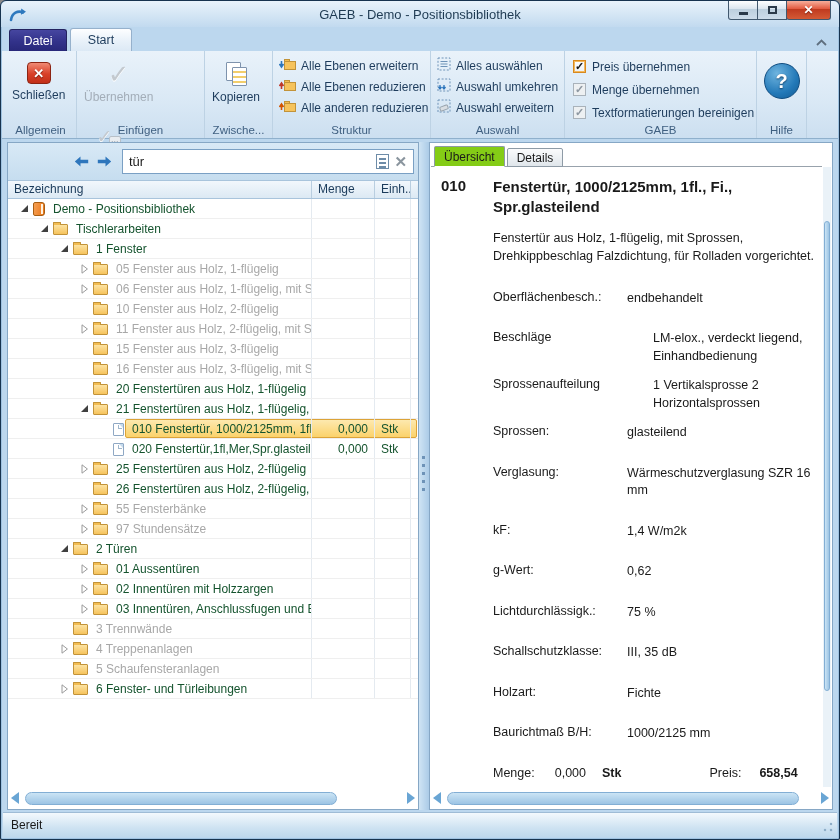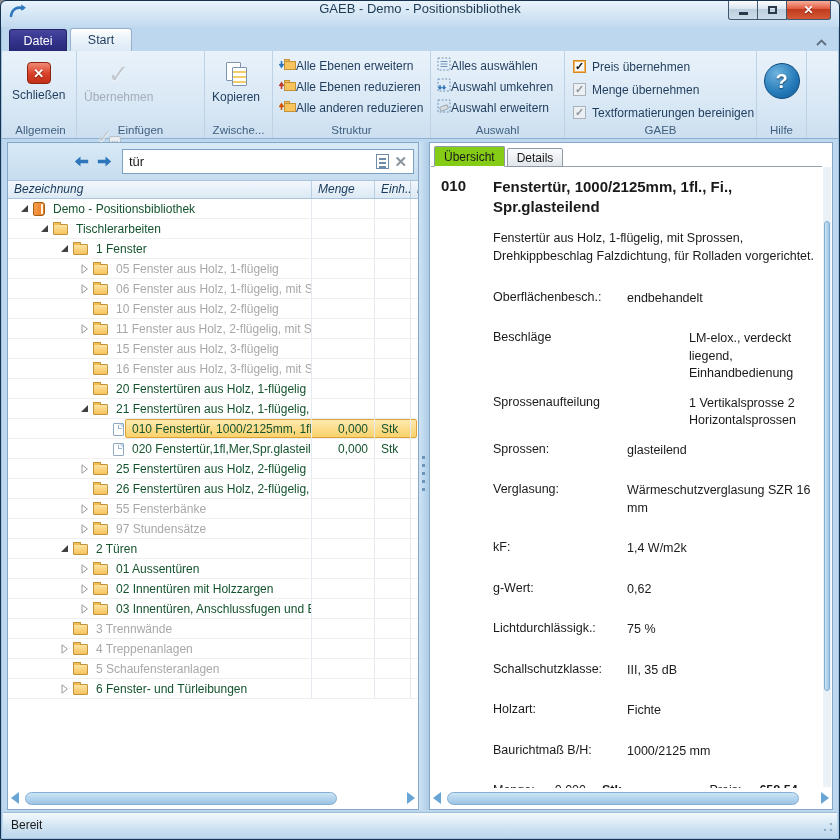--- a/index.html
+++ b/index.html
@@ -1,20 +1,20 @@
 <!DOCTYPE html>
 <html><head>
 <meta charset="utf-8">
 <style>
   html,body{margin:0;padding:0;background:#8A8A8A;}
   *{box-sizing:border-box;font-family:"Liberation Sans",sans-serif;}
   .win{position:relative;width:840px;height:840px;background:#BCD7EE;border:1px solid #17334F;border-radius:6px 6px 2px 2px;overflow:hidden;
        box-shadow:inset 0 0 0 1px #9FC2E0;}
   
-  .titlebar{position:absolute;top:0;left:0;right:0;height:26px;background:linear-gradient(#E9F3FB,#C2DAEF);display:flex;border-radius:6px 6px 0 0;}
+  .titlebar{position:absolute;top:0;left:0;right:0;height:26px;background:linear-gradient(#E9F3FB,#C2DAEF);display:flex;align-items:center;border-radius:6px 6px 0 0;}
   .appicon{margin:2px 0 0 8px;width:18px;height:16px;}
   .title{position:absolute;left:0;right:0;text-align:center;font-size:13px;color:#1E3A52;}
   .winbtns{position:absolute;top:0;right:8px;display:flex;z-index:5;}
   .wbtn{height:19px;border:1px solid #41586E;border-top:none;display:flex;align-items:center;justify-content:center;margin-left:-1px;}
   .wbtn.min,.wbtn.max{width:30px;background:linear-gradient(#FDFEFF,#D9E4EE 45%,#BCCfDE 46%,#CDDCEA);border-radius:0 0 3px 3px;}
   .wbtn.min{border-radius:0 0 0 3px;}
   .wbtn.max{border-radius:0;}
   .wbtn.close{width:45px;background:linear-gradient(#F7AE9B,#E2573C 45%,#C03A1F 46%,#D45A35);border-radius:0 0 3px 3px;color:#fff;font-weight:bold;font-size:12px;text-shadow:0 1px 1px #7A1A08;}
   .glyph-min{width:9px;height:3px;background:#2B3A4A;margin-top:7px;}
   .glyph-max{width:9px;height:8px;border:2px solid #2B3A4A;}
@@ -32,21 +32,21 @@
   .bigbtn.disabled{color:#A3ADB8;}
   .icon-close-red{width:24px;height:22px;background:linear-gradient(#F08A74,#D84028 55%,#C22F18);border:1px solid #8C2413;border-radius:4px;color:#fff;font-weight:bold;font-size:13px;display:flex;align-items:center;justify-content:center;text-shadow:0 1px 1px #701505;}
   .icon-check-big{font-size:26px;line-height:24px;color:#C3C9CF;text-shadow:0 1px 0 #fff;}
   .icon-check-sm{font-size:19px;line-height:22px;color:#C3C9CF;text-shadow:0 1px 0 #fff;position:relative;}
   .icon-check-sm::after{content:"...";position:absolute;right:-8px;bottom:2px;font-size:9px;color:#9AA4AE;background:#E8ECF0;border:1px solid #B8C0C8;border-radius:2px;line-height:5px;padding:0 1px 3px;}
   .ddarrow{width:0;height:0;border-left:4px solid transparent;border-right:4px solid transparent;border-top:4px solid #8A98A6;margin-top:-2px;}
   .icon-copy{position:relative;width:26px;height:24px;}
   .icon-copy::before{content:"";position:absolute;left:3px;top:0;width:13px;height:17px;background:#fff;border:1px solid #7E93AD;border-radius:1px;}
   .icon-copy::after{content:"";position:absolute;left:9px;top:5px;width:13px;height:17px;border:1px solid #7E93AD;border-radius:1px;
       background:linear-gradient(#fff,#fff) , repeating-linear-gradient(180deg,#fff 0 3px,#F2CE6B 3px 5px);background-blend-mode:normal;background:repeating-linear-gradient(180deg,#fff 0 3px,#F2CE6B 3px 5px);}
-  .smallbtn{display:flex;align-items:center;height:21px;padding:0 4px 0 6px;font-size:12px;color:#1E3C5C;white-space:nowrap;}
+  .smallbtn{display:flex;align-items:center;gap:5px;height:21px;padding:0 4px 0 6px;font-size:12px;color:#1E3C5C;white-space:nowrap;}
   .cbrow{display:flex;align-items:center;gap:6px;height:23px;padding-left:8px;font-size:12px;color:#1E3C5C;white-space:nowrap;}
   .cb{width:13px;height:13px;background:linear-gradient(#FDFEFF,#EDF1F5);border:1px solid #7F8C98;display:flex;align-items:center;justify-content:center;font-size:11px;font-weight:bold;color:#1A1A1A;line-height:1;}
   .cb.hl{border:1px solid #D8891E;box-shadow:0 0 0 1px #F3B85C inset;}
   .cb.dis{background:#EDF0F2;border-color:#A9B2BA;color:#8E98A2;}
   .icon-help{width:36px;height:36px;margin:8px auto 0;border-radius:50%;background:radial-gradient(circle at 35% 28%,#6FB4DF,#2379B8 60%,#135A93);border:1px solid #0F4C80;color:#fff;font-weight:bold;font-size:20px;display:flex;align-items:center;justify-content:center;text-shadow:0 1px 2px #0A3A63;}
   
   .main{position:absolute;left:6px;right:6px;top:141px;bottom:29px;}
   .lpanel{position:absolute;left:0;top:0;bottom:0;width:412px;background:#fff;border:1px solid #86A7C5;}
   .splitter{position:absolute;left:412px;top:0;bottom:0;width:10px;background:linear-gradient(90deg,#CFE4F4,#ABCBE7);}
   .splitgrip{position:absolute;left:3px;top:50%;margin-top:-20px;width:3px;height:40px;background:repeating-linear-gradient(180deg,#6E93B8 0 3px,transparent 3px 8px);}
@@ -55,21 +55,21 @@
   .searchrow{position:absolute;left:0;right:0;top:0;height:38px;background:linear-gradient(#D8E9F6,#C6DDEF);display:flex;align-items:center;border-bottom:1px solid #A9C4DC;}
   .navarrow{margin-left:8px;}
   .navarrow:first-child{margin-left:66px;}
   .searchbox{margin-left:10px;flex:1;height:25px;background:#fff;border:1px solid #7AA0C4;display:flex;align-items:center;margin-right:4px;}
   .searchbox input{border:none;outline:none;flex:1;font-size:13px;color:#1A1A1A;padding:0 6px;background:transparent;}
   .icon-list{width:13px;height:15px;border:1px solid #6E8CA8;background:#fff;margin-right:5px;position:relative;}
   .icon-list::before{content:"";position:absolute;left:2px;right:2px;top:3px;height:1.5px;background:#6E8CA8;box-shadow:0 4px 0 #6E8CA8,0 8px 0 #6E8CA8;}
   .icon-x{color:#8A959E;font-size:15px;font-weight:bold;margin-right:6px;line-height:1;}
   
   .gridhead{position:absolute;left:0;right:0;top:38px;height:18px;display:flex;background:linear-gradient(#F2F7FC,#DCE9F4);border-bottom:1px solid #A9C4DC;font-size:12px;color:#1A3A5A;}
-  .gh{padding:1px 0 0 6px;overflow:hidden;white-space:nowrap;font-style:italic;}
+  .gh{padding:1px 0 0 6px;overflow:hidden;white-space:nowrap;}
   .gh.c1{flex:0 0 303px;}
   .gh.c2{flex:0 0 63px;border-left:1px solid #B9CEE0;}
   .gh.c3{flex:0 0 36px;border-left:1px solid #B9CEE0;}
   .gh.c4{flex:1;border-left:1px solid #B9CEE0;}
   
   .tree{position:absolute;left:0;right:0;top:56px;}
   .trow{position:relative;display:flex;height:20px;border-bottom:1px solid #EFEFEF;font-size:12px;color:#14532d;}
   .trow.dim{color:#A8A8A8;}
   .tcell{position:relative;z-index:1;height:100%;}
   .tc-name{flex:0 0 303px;display:flex;align-items:center;overflow:hidden;white-space:nowrap;}
@@ -99,21 +99,21 @@
   .rtab.active{height:21px;background:#84cc16;border-bottom:1px solid #fff;z-index:4;}
   .rcontent{position:absolute;left:1px;right:10px;top:23px;bottom:21px;border-top:1px solid #98A2AC;background:#fff;overflow:hidden;padding-top:10px;}
   .dhead{display:flex;padding-left:10px;}
   .dnum{flex:0 0 52px;font-size:15px;font-weight:bold;color:#1A1A1A;}
   .dtitle{width:300px;font-size:15px;font-weight:bold;color:#1A1A1A;line-height:1.3;}
   .ddesc{margin:14px 0 0 62px;width:348px;font-size:12.5px;color:#1A1A1A;line-height:1.42;}
   .props{margin:24px 0 0 62px;font-size:12.5px;color:#1A1A1A;}
   .prop{display:flex;margin-bottom:23px;}
   .prop .plabel{flex:0 0 134px;}
   .prop .pvalue{width:206px;white-space:pre-line;line-height:1.4;}
-  .prop.indent .pvalue{margin-left:62px;width:150px;}
+  .prop.indent .pvalue{margin-left:26px;width:150px;}
   .prop.indent{margin-bottom:12px;}
   .dfooter{display:flex;align-items:baseline;margin:6px 0 0 62px;font-size:12.5px;color:#1A1A1A;}
   .dfooter .fval{margin-left:20px;}
   .dfooter .funit{margin-left:16px;font-weight:bold;}
   .dfooter .fplabel{margin-left:88px;}
   .dfooter .fpval{margin-left:18px;font-weight:bold;}
   .vbar{position:absolute;top:24px;bottom:22px;right:1px;width:8px;background:#EAF2F8;}
   .vthumb{position:absolute;left:1px;right:1px;top:54px;height:470px;border-radius:4px;background:linear-gradient(90deg,#CBE4F5,#9CC4E4);border:1px solid #82AED4;}
   
   .statusbar{position:absolute;left:2px;right:2px;bottom:2px;height:25px;background:linear-gradient(#F3F9FD,#CFE3F2 60%,#BED8EC);border-top:1px solid #9FBCD6;display:flex;align-items:center;font-size:12px;color:#1A1A1A;padding-left:8px;}

